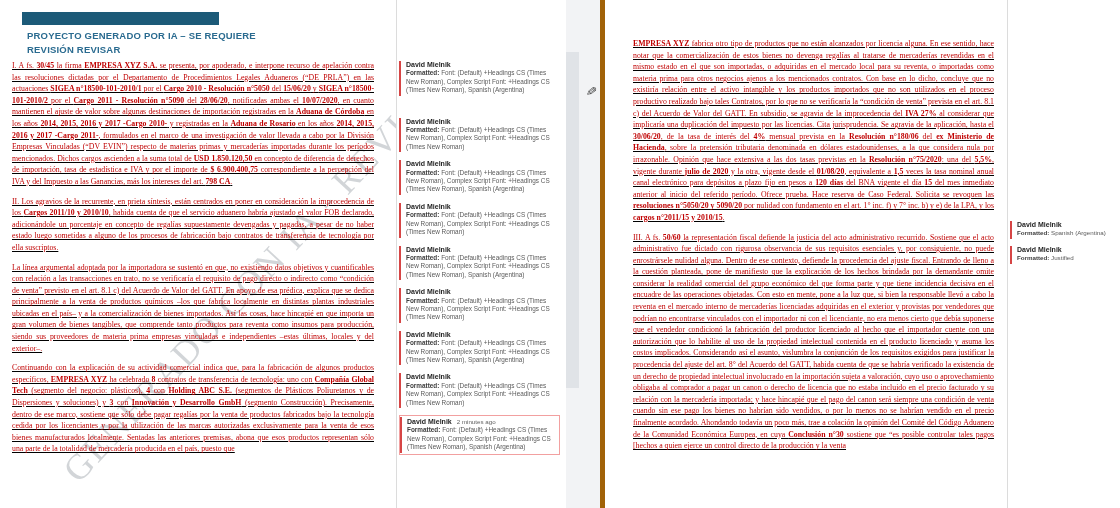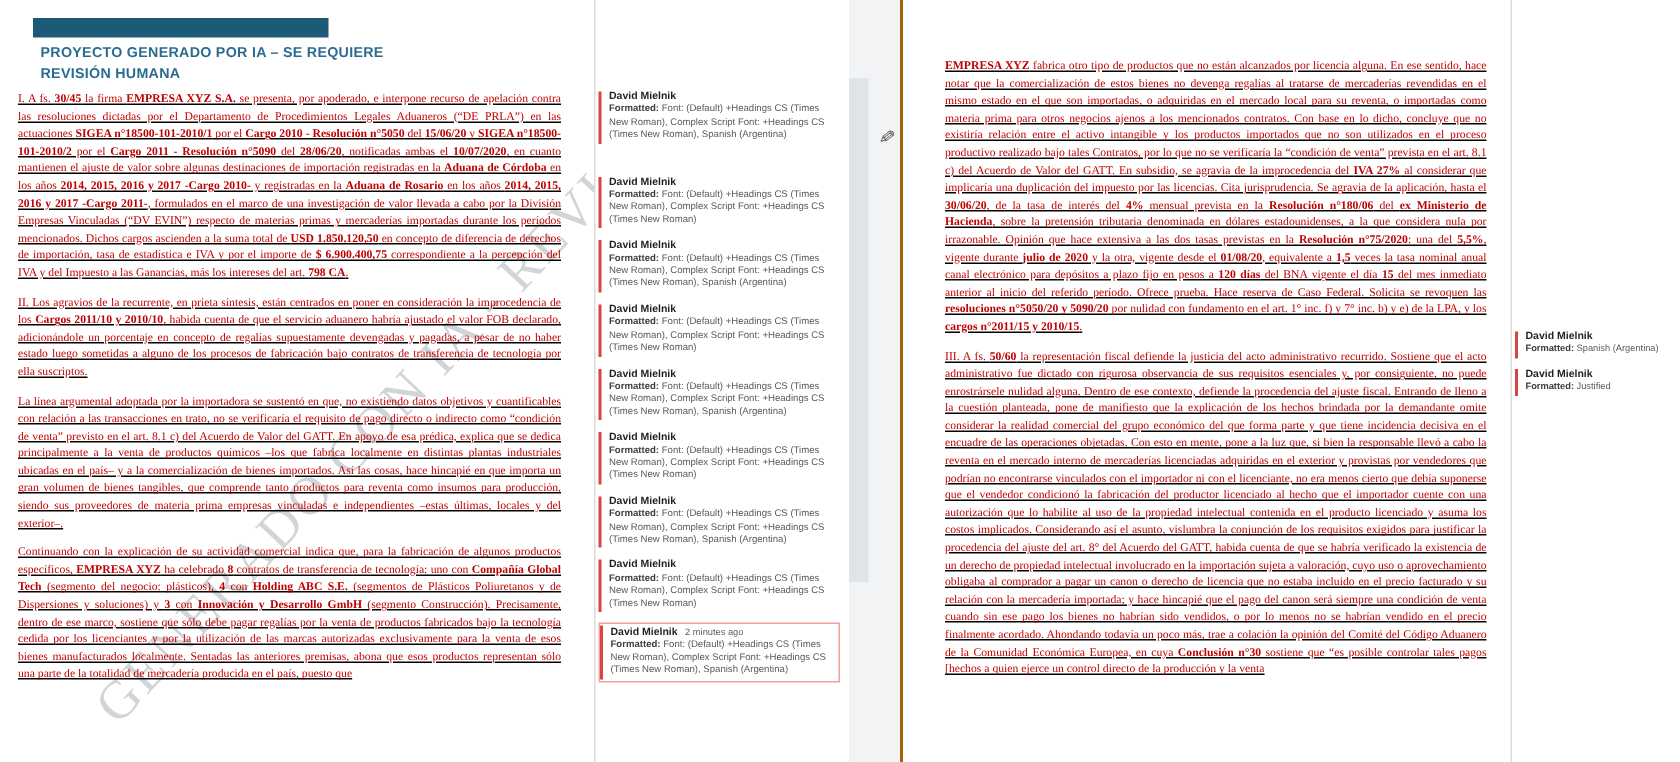--- a/index.html
+++ b/index.html
@@ -6,21 +6,21 @@
   body{width:1120px;height:508px;position:relative;overflow:hidden;
        background:#edeff2;font-family:"Liberation Sans",sans-serif;}
   .abs{position:absolute;}
   
   .page{background:#ffffff;top:0;height:508px;overflow:hidden;}
   #page-left{left:0;width:396px;}
   #markup-left{left:396px;width:169px;top:0;height:508px;background:#ffffff;
                border-left:1px solid #dcdcdc;overflow:hidden;}
   #canvas-gap{left:566px;width:34px;top:0;height:508px;background:#f2f3f5;}
   #scroll-thumb{left:0;top:52px;width:13px;height:336px;background:#e0e3e7;}
-  #page-right{left:600px;width:406px;border-left:2px solid #a16207;}
+  #page-right{left:600px;width:406px;border-left:5px solid #a16207;}
   #markup-right{left:1007px;width:113px;top:0;height:508px;background:#ffffff;
                 border-left:1px solid #dcdcdc;}
   
   .banner-bar{left:22px;top:12px;width:197px;height:13px;}
   .banner-title{left:27px;top:29px;width:232px;font-weight:bold;font-size:9.5px;
                 line-height:13.5px;letter-spacing:.2px;}
   
   .textcol{position:absolute;z-index:2;text-align:justify;
            font-family:"Liberation Serif",serif;font-size:7.8px;line-height:11.6px;
            text-decoration:underline;text-underline-offset:1px;}
@@ -48,21 +48,21 @@
   #note-list .balloon{margin-bottom:5px;font-size:6.2px;}
   
   #pencil{left:586px;top:84px;font-size:13px;color:#4a4a4a;z-index:3;
           transform:scaleX(-1) rotate(-8deg);cursor:pointer;}
 </style>
 </head>
 <body>
 
 <div class="abs page" id="page-left">
   <div class="abs banner-bar" style="background: rgb(28, 90, 120);"></div>
-  <div class="abs banner-title" style="color: rgb(42, 107, 144);">PROYECTO GENERADO POR IA – SE REQUIERE REVISIÓN HUMANA</div>
+  <div class="abs banner-title" style="color: rgb(42, 107, 144);">PROYECTO GENERADO POR IA – SE REQUIERE REVISIÓN REVISAR</div>
   <div class="watermark" id="wm-left">GENERADO CON IA - REVISAR</div>
   <div class="textcol">
       <div class="para" style="color: rgb(192, 0, 0);"><span>I. A fs. </span><span class="b">30/45</span><span> la firma </span><span class="b">EMPRESA XYZ S.A.</span><span> se presenta, por apoderado, e interpone recurso de apelación contra las resoluciones dictadas por el Departamento de Procedimientos Legales Aduaneros (“DE PRLA”) en las actuaciones </span><span class="b">SIGEA n°18500-101-2010/1</span><span> por el </span><span class="b">Cargo 2010 - Resolución n°5050</span><span> del </span><span class="b">15/06/20</span><span> y </span><span class="b">SIGEA n°18500-101-2010/2</span><span> por el </span><span class="b">Cargo 2011 - Resolución n°5090</span><span> del </span><span class="b">28/06/20</span><span>, notificadas ambas el </span><span class="b">10/07/2020</span><span>, en cuanto mantienen el ajuste de valor sobre algunas destinaciones de importación registradas en la </span><span class="b">Aduana de Córdoba</span><span> en los años </span><span class="b">2014, 2015, 2016 y 2017 -Cargo 2010-</span><span> y registradas en la </span><span class="b">Aduana de Rosario</span><span> en los años </span><span class="b">2014, 2015, 2016 y 2017 -Cargo 2011-</span><span>, formulados en el marco de una investigación de valor llevada a cabo por la División Empresas Vinculadas (“DV EVIN”) respecto de materias primas y mercaderías importadas durante los períodos mencionados. Dichos cargos ascienden a la suma total de </span><span class="b">USD 1.850.120,50</span><span> en concepto de diferencia de derechos de importación, tasa de estadística e IVA y por el importe de </span><span class="b">$ 6.900.400,75</span><span> correspondiente a la percepción del IVA y del Impuesto a las Ganancias, más los intereses del art. </span><span class="b">798 CA</span><span>.</span></div>
       <div class="para" style="color: rgb(192, 0, 0);"><span>II. Los agravios de la recurrente, en prieta síntesis, están centrados en poner en consideración la improcedencia de los </span><span class="b">Cargos 2011/10 y 2010/10</span><span>, habida cuenta de que el servicio aduanero habría ajustado el valor FOB declarado, adicionándole un porcentaje en concepto de regalías supuestamente devengadas y pagadas, a pesar de no haber estado luego sometidas a alguno de los procesos de fabricación bajo contratos de transferencia de tecnología por ella suscriptos.</span></div>
       <div class="para" style="color: rgb(192, 0, 0);"><span>La línea argumental adoptada por la importadora se sustentó en que, no existiendo datos objetivos y cuantificables con relación a las transacciones en trato, no se verificaría el requisito de pago directo o indirecto como “condición de venta” previsto en el art. 8.1 c) del Acuerdo de Valor del GATT. En apoyo de esa prédica, explica que se dedica principalmente a la venta de productos químicos –los que fabrica localmente en distintas plantas industriales ubicadas en el país– y a la comercialización de bienes importados. Así las cosas, hace hincapié en que importa un gran volumen de bienes tangibles, que comprende tanto productos para reventa como insumos para producción, siendo sus proveedores de materia prima empresas vinculadas e independientes –estas últimas, locales y del exterior–.</span></div>
       <div class="para" style="color: rgb(192, 0, 0);"><span>Continuando con la explicación de su actividad comercial indica que, para la fabricación de algunos productos específicos, </span><span class="b">EMPRESA XYZ</span><span> ha celebrado </span><span class="b">8</span><span> contratos de transferencia de tecnología: uno con </span><span class="b">Compañía Global Tech</span><span> (segmento del negocio: plásticos), </span><span class="b">4</span><span> con </span><span class="b">Holding ABC S.E.</span><span> (segmentos de Plásticos Poliuretanos y de Dispersiones y soluciones) y </span><span class="b">3</span><span> con </span><span class="b">Innovación y Desarrollo GmbH</span><span> (segmento Construcción). Precisamente, dentro de ese marco, sostiene que sólo debe pagar regalías por la venta de productos fabricados bajo la tecnología cedida por los licenciantes y por la utilización de las marcas autorizadas exclusivamente para la venta de esos bienes manufacturados localmente. Sentadas las anteriores premisas, abona que esos productos representan sólo una parte de la totalidad de mercadería producida en el país, puesto que</span></div>
     </div>
 </div>
 
 <div class="abs" id="markup-left">

